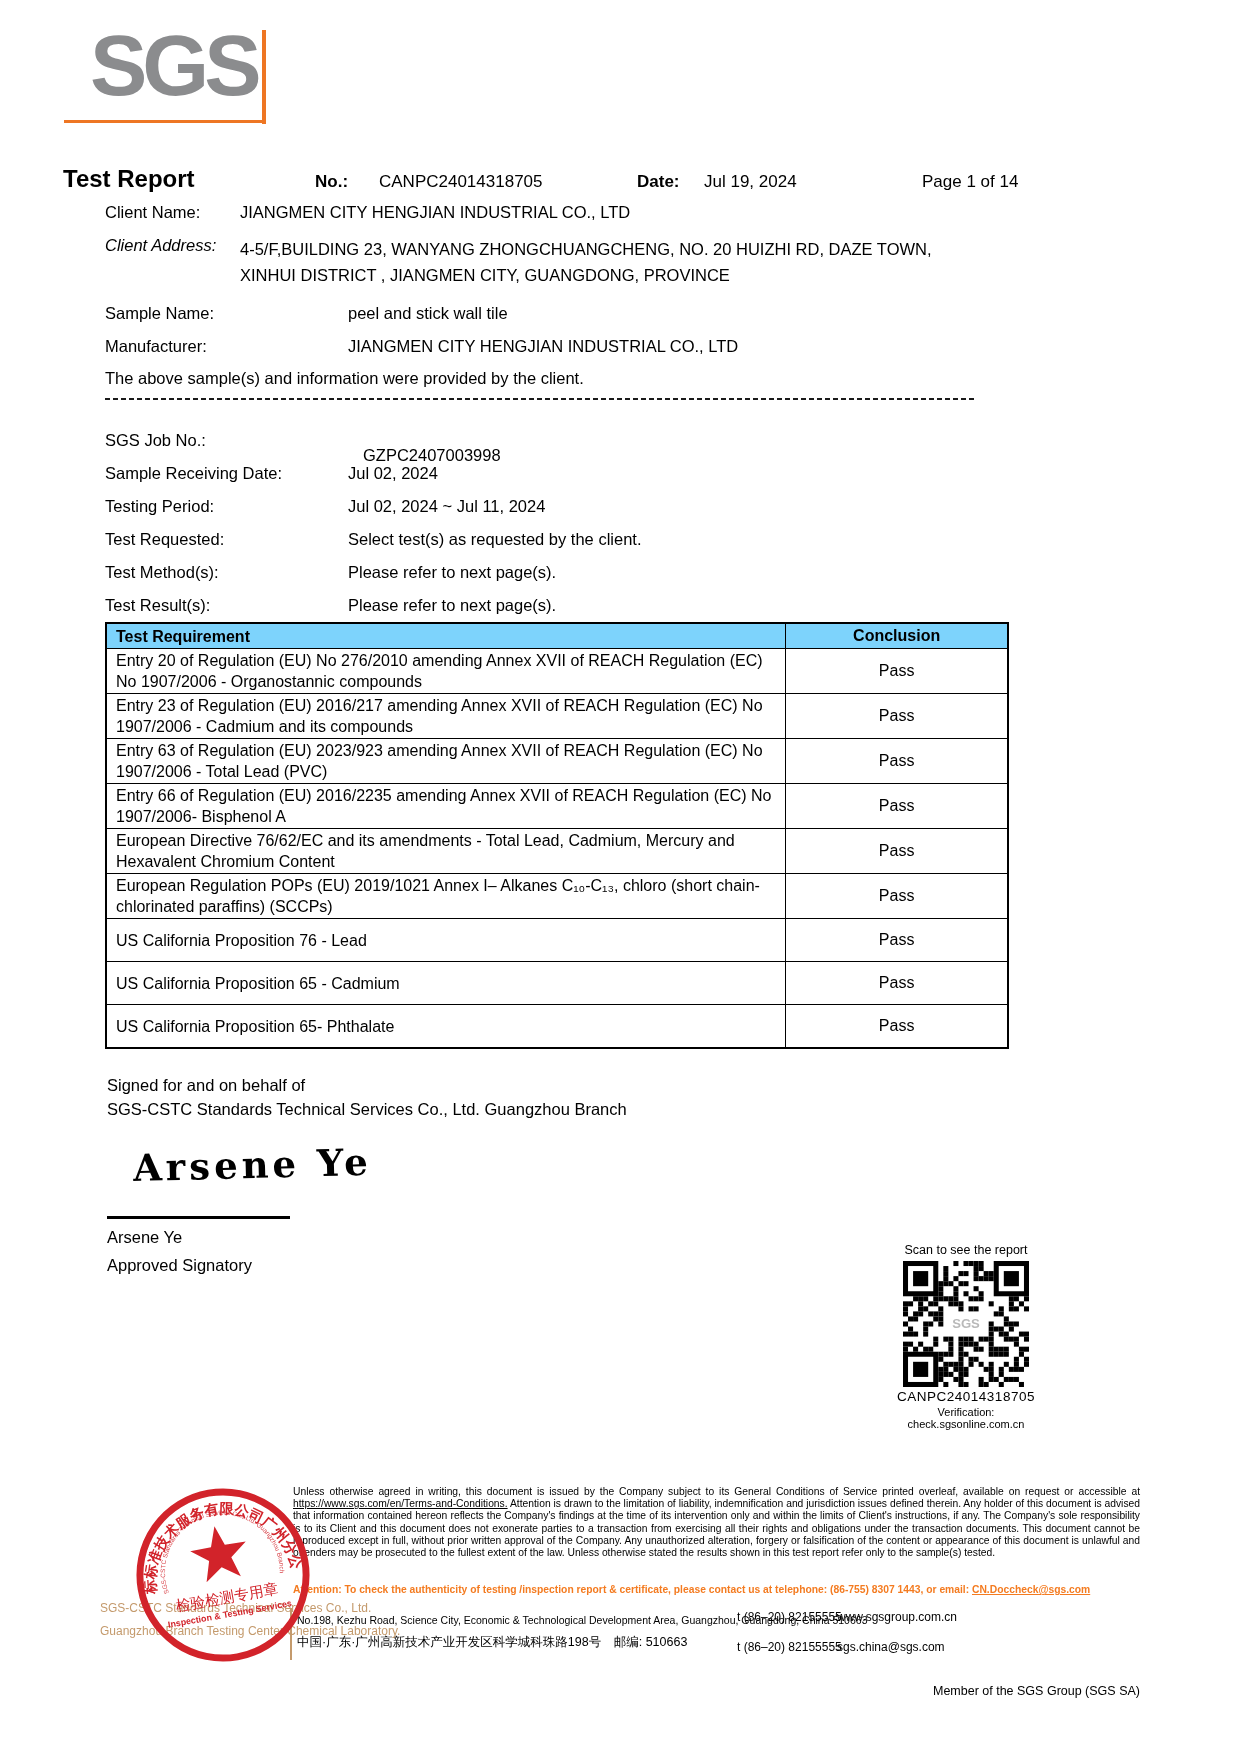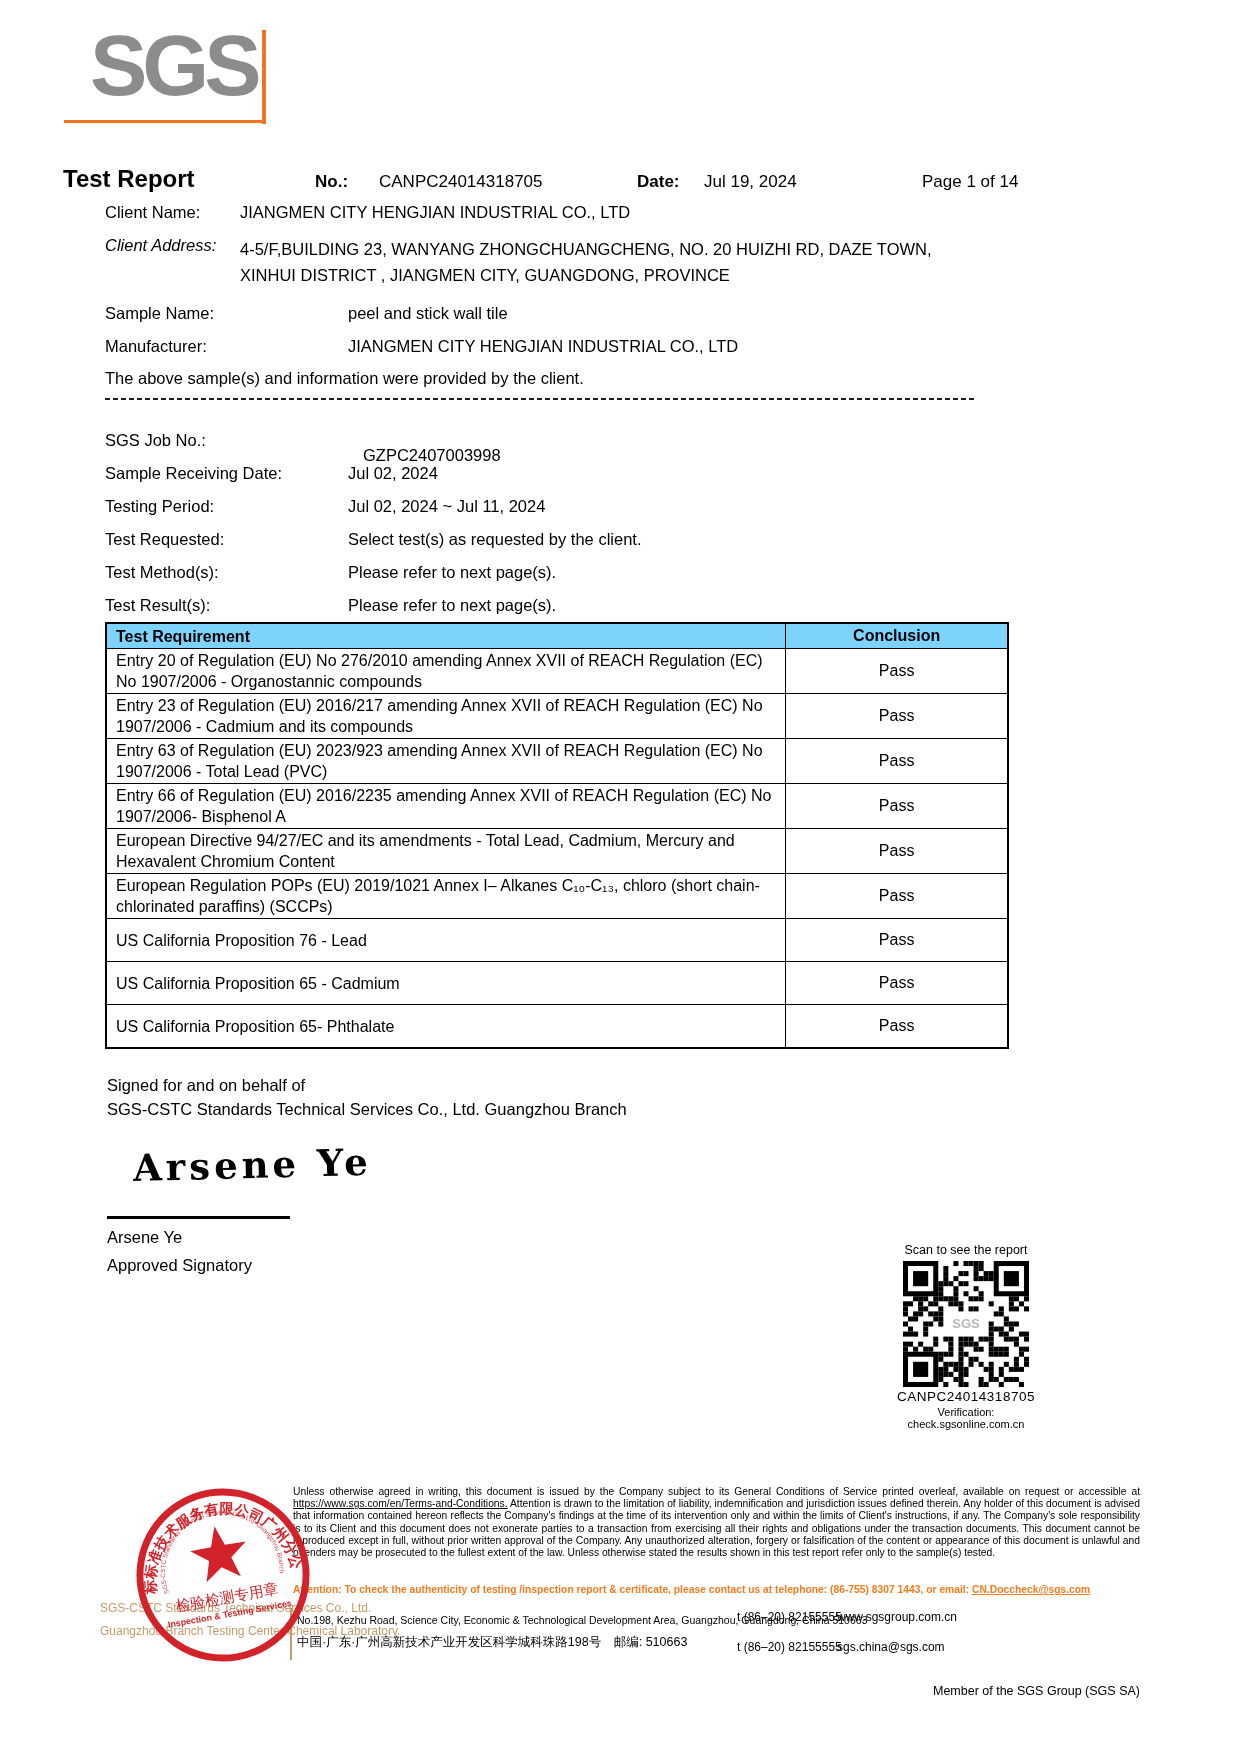--- a/index.html
+++ b/index.html
@@ -116,21 +116,21 @@
     </div>
     <div class="trow h2">
       <div class="tcell-req">Entry 63 of Regulation (EU) 2023/923 amending Annex XVII of REACH Regulation (EC) No 1907/2006 - Total Lead (PVC)</div>
       <div class="tcell-con">Pass</div>
     </div>
     <div class="trow h2">
       <div class="tcell-req">Entry 66 of Regulation (EU) 2016/2235 amending Annex XVII of REACH Regulation (EC) No 1907/2006- Bisphenol A</div>
       <div class="tcell-con">Pass</div>
     </div>
     <div class="trow h2">
-      <div class="tcell-req">European Directive 94/27/EC and its amendments - Total Lead, Cadmium, Mercury and Hexavalent Chromium Content</div>
+      <div class="tcell-req">European Directive 76/62/EC and its amendments - Total Lead, Cadmium, Mercury and Hexavalent Chromium Content</div>
       <div class="tcell-con">Pass</div>
     </div>
     <div class="trow h2">
       <div class="tcell-req">European Regulation POPs (EU) 2019/1021 Annex I– Alkanes C₁₀-C₁₃, chloro (short chain-chlorinated paraffins) (SCCPs)</div>
       <div class="tcell-con">Pass</div>
     </div>
     <div class="trow h1">
       <div class="tcell-req">US California Proposition 76 - Lead</div>
       <div class="tcell-con">Pass</div>
     </div>

